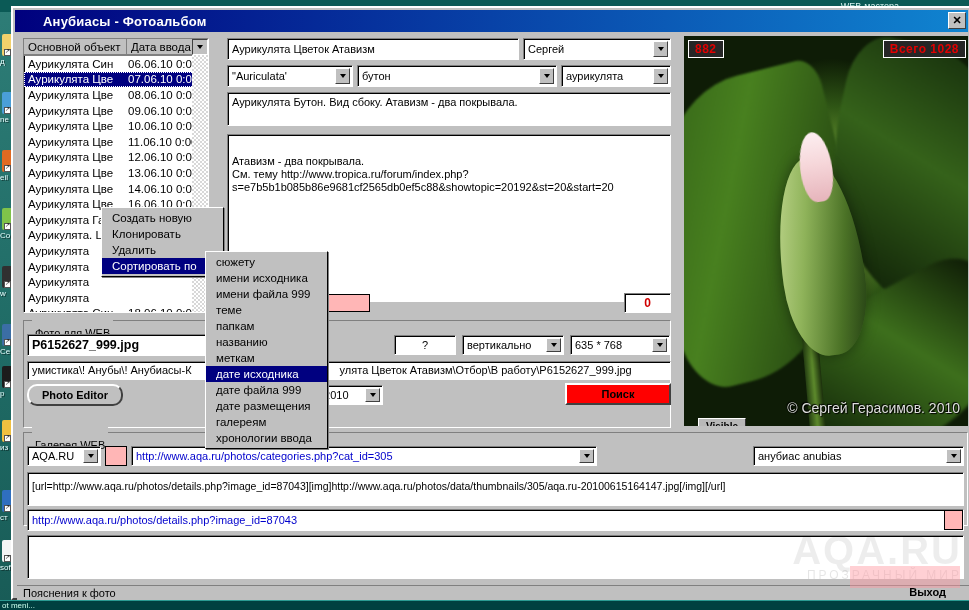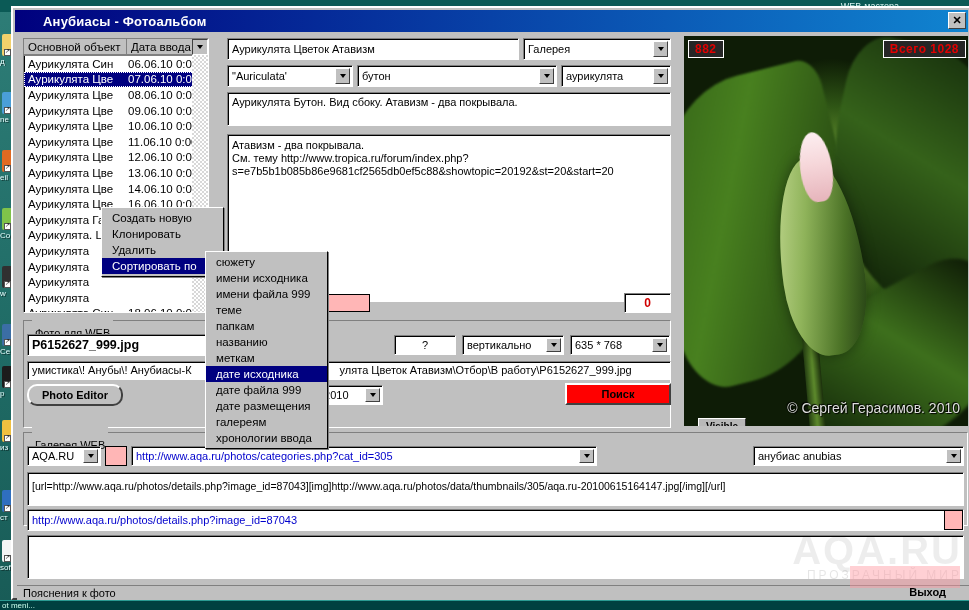--- a/index.html
+++ b/index.html
@@ -445,21 +445,21 @@
       <div class="sbtn" style="transform:rotate(180deg)"></div>
       <div class="strack"></div>
     </div>
   </div>
 
   <div class="field" style="left:214px; top:30px; width:292px; height:22px;">
     <span>Аурикулята Цветок Атавизм</span>
   </div>
 
   <div class="field combo" style="left:510px; top:30px; width:148px; height:22px;">
-    <span>Галерея</span>
+    <span>Сергей</span>
     <span class="combo-arrow"></span>
   </div>
 
   <div class="field combo" style="left:214px; top:57px; width:126px; height:22px;">
     <span>"Auriculata'</span>
     <span class="combo-arrow"></span>
   </div>
 
   <div class="field combo" style="left:344px; top:57px; width:200px; height:22px;">
     <span>бутон</span>
@@ -469,21 +469,21 @@
   <div class="field combo" style="left:548px; top:57px; width:110px; height:22px;">
     <span>аурикулята</span>
     <span class="combo-arrow"></span>
   </div>
 
   <div class="field" style="left:214px; top:84px; width:444px; height:34px; align-items:flex-start; padding-top:4px;">
     <span>Аурикулята Бутон. Вид сбоку. Атавизм - два покрывала.</span>
   </div>
 
   <div class="field" style="left:214px; top:126px; width:444px; height:168px;
-              align-items:flex-start; padding-top:4px; white-space:pre-wrap;
+              align-items:flex-start; padding-top:20px; white-space:pre-wrap;
               line-height:13px; font-size:11px;">
     <span>Атавизм - два покрывала.
 См. тему http://www.tropica.ru/forum/index.php?
 s=e7b5b1b085b86e9681cf2565db0ef5c88&amp;showtopic=20192&amp;st=20&amp;start=20</span>
   </div>
 
   <div style="position:absolute; left:307px; top:286px; width:50px; height:18px;
               background:#ffb6b6; border:1px solid #000;"></div>
 
   <div class="field" style="left:611px; top:285px; width:47px; height:20px; justify-content:center;

